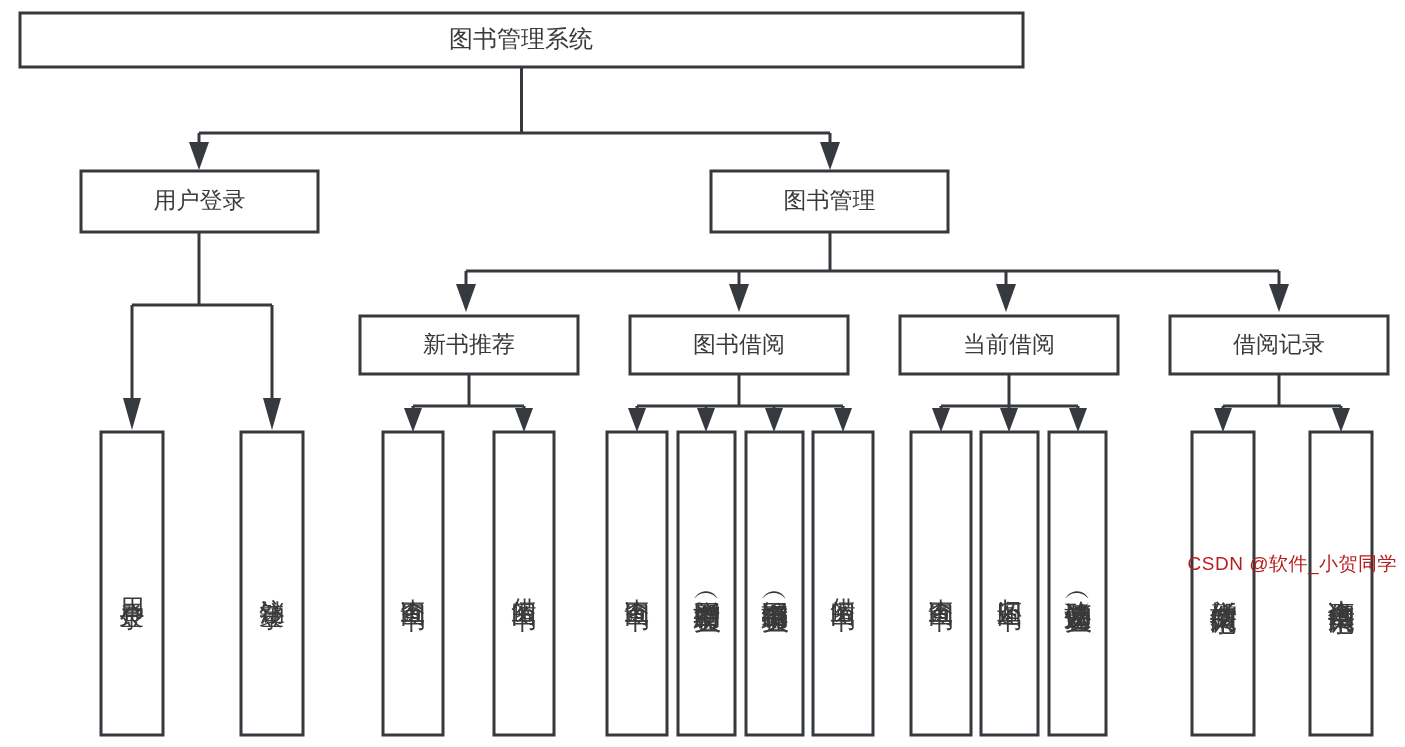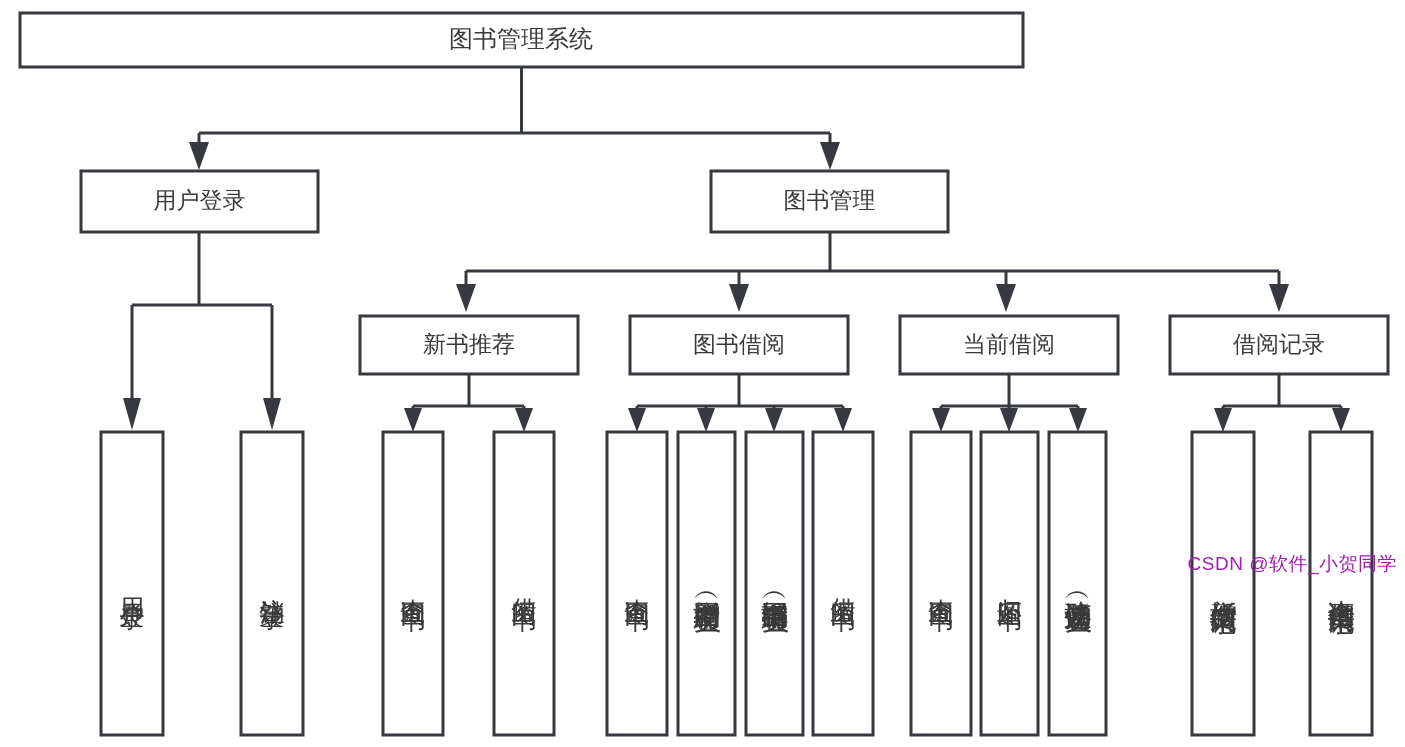--- a/index.html
+++ b/index.html
@@ -68,21 +68,21 @@
     white-space: nowrap;
     pointer-events: none;
     user-select: none;
   }
   .watermark {
     position: absolute;
     right: 8px;
     bottom: 4px;
     font-family: "Liberation Sans", "DejaVu Sans", sans-serif;
     font-size: 19px;
-    color: #a21caf;
+    color: #b91c1c;
     letter-spacing: 0.5px;
     white-space: nowrap;
     user-select: none;
   }
 </style>
 </head>
 <body>
 
 <div id="diagram-root">
 

